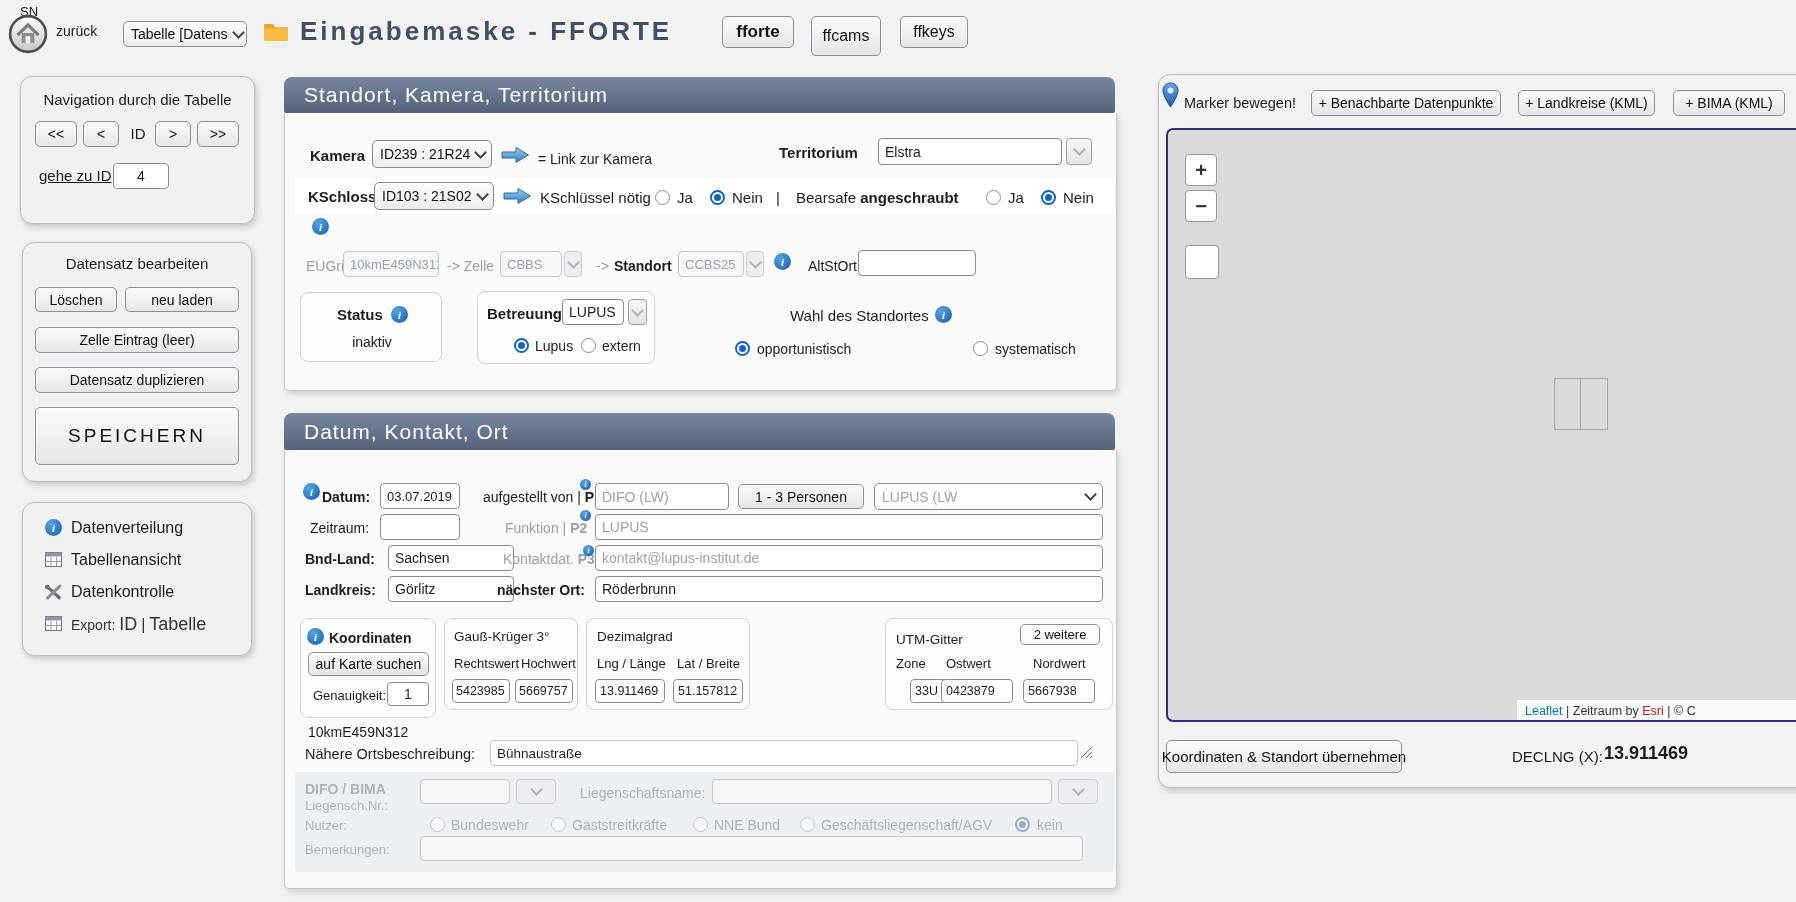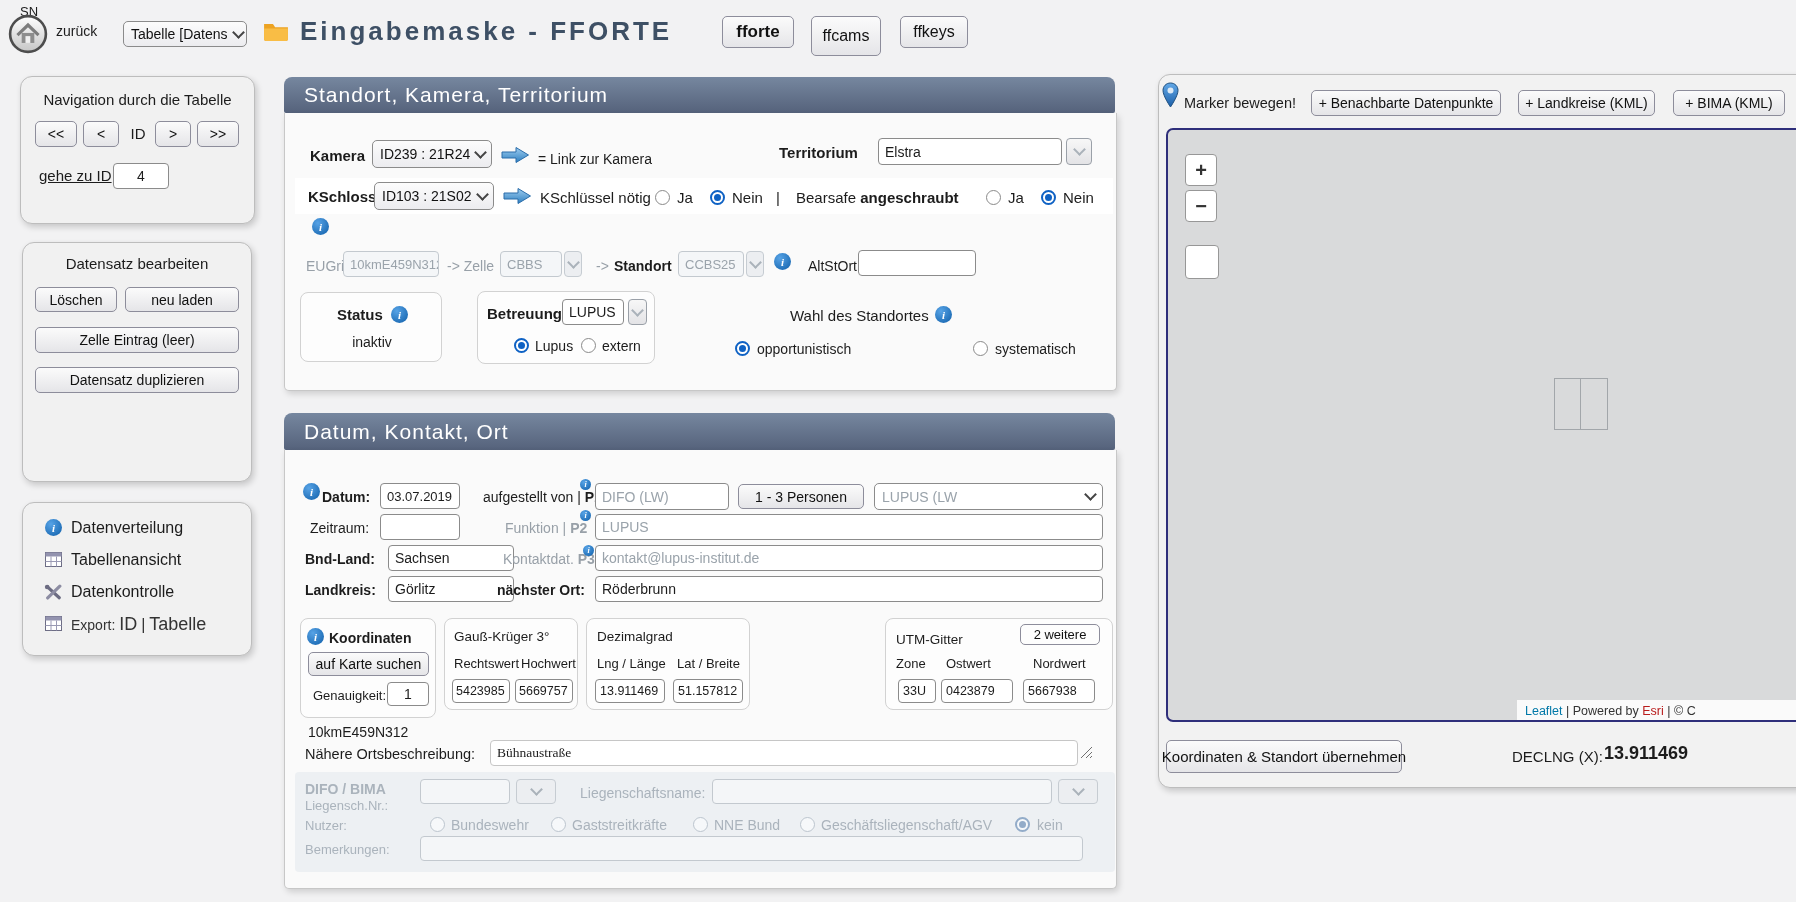--- a/index.html
+++ b/index.html
@@ -103,20 +103,21 @@
   <div class="lbl" style="left:18px;top:90px"><span class="ulink">gehe zu ID</span> <span>:</span></div>
   <div class="inp" style="left:92px;top:86px;width:56px;height:26px;justify-content:center">4</div>
 </div>
 
 <div class="panel" style="left:22px;top:242px;width:228px;height:238px">
   <div class="lbl" style="left:0;top:12px;width:228px;text-align:center">Datensatz bearbeiten</div>
   <div class="btn" style="left:12px;top:44px;width:82px;height:25px">Löschen</div>
   <div class="btn" style="left:102px;top:44px;width:114px;height:25px">neu laden</div>
   <div class="btn" style="left:12px;top:84px;width:204px;height:26px">Zelle Eintrag (leer)</div>
   <div class="btn" style="left:12px;top:124px;width:204px;height:26px">Datensatz duplizieren</div>
+  <div class="btn" style="left:12px;top:164px;width:204px;height:58px;font-size:19px;letter-spacing:3px">SPEICHERN</div>
 </div>
 
 <div class="panel" style="left:22px;top:502px;width:228px;height:152px">
   <div class="info" style="left:22px;top:16px">i</div>
   <div class="lbl" style="left:48px;top:16px;font-size:16px">Datenverteilung</div>
 
   <div class="abs" style="left:22px;top:49px">
     <svg width="17" height="15" viewBox="0 0 17 15">
         <rect x="0.5" y="0.5" width="16" height="14" fill="#fff" stroke="#6d6d85"></rect>
         <rect x="0.5" y="0.5" width="16" height="4" fill="#9393af"></rect>
@@ -307,27 +308,27 @@
   <div class="inp" style="left:8px;top:60px;width:70px;height:24px;font-size:12.5px;padding:0 4px">13.911469</div>
   <div class="inp" style="left:86px;top:60px;width:70px;height:24px;font-size:12.5px;padding:0 4px">51.157812</div>
 </div>
 
 <div class="box" style="left:885px;top:618px;width:228px;height:92px">
   <div class="lbl" style="left:10px;top:12px;font-size:13.5px">UTM-Gitter</div>
   <div class="btn" style="left:134px;top:5px;width:80px;height:21px;font-size:13px;background:#fdfdfd">2 weitere</div>
   <div class="lbl" style="left:10px;top:36px;font-size:13px">Zone</div>
   <div class="lbl" style="left:60px;top:36px;font-size:13px">Ostwert</div>
   <div class="lbl" style="left:147px;top:36px;font-size:13px">Nordwert</div>
-  <div class="inp" style="left:12px;top:60px;width:38px;height:24px;font-size:12.5px;padding:0 4px">33U</div>
+  <div class="inp" style="left:24px;top:60px;width:38px;height:24px;font-size:12.5px;padding:0 4px">33U</div>
   <div class="inp" style="left:55px;top:60px;width:72px;height:24px;font-size:12.5px;padding:0 4px">0423879</div>
   <div class="inp" style="left:137px;top:60px;width:72px;height:24px;font-size:12.5px;padding:0 4px">5667938</div>
 </div>
 
 <div class="lbl" style="left:305px;top:745px;font-size:14.5px">Nähere Ortsbeschreibung:</div>
-<div class="inp" style="left:490px;top:740px;width:588px;height:26px;border-color:#c6c6c6;font-family:Liberation Serif, serif;font-size:13.5px">Bühnaustraße</div>
+<div class="inp" style="left:490px;top:740px;width:588px;height:26px;border-color:#c6c6c6;font-family:Liberation Sans, sans-serif;font-size:13.5px">Bühnaustraße</div>
 <div class="abs" style="left:1080px;top:745px">
   <svg width="13" height="13" viewBox="0 0 13 13">
       <path d="M12 1 L1 12 M12 6 L6 12 M12 10 L10 12" stroke="#707070" fill="none"></path>
     </svg>
 </div>
 
 <div class="abs" style="left:295px;top:772px;width:820px;height:100px;background:#edf0f3;border-radius:4px"></div>
 <div class="lbl dim b" style="left:305px;top:780px;font-size:14px">DIFO / BIMA</div>
 <div class="lbl dim" style="left:305px;top:797px;font-size:13px">Liegensch.Nr.:</div>
 <div class="inp dis" style="left:420px;top:779px;width:90px;height:25px"></div>
@@ -372,19 +373,19 @@
 <div class="btn" style="left:1673px;top:90px;width:112px;height:26px">+ BIMA (KML)</div>
 
 <div class="abs" style="left:1166px;top:128px;width:644px;height:594px;background:#d9dadb;border:2px solid #2f2f7b;border-radius:7px;box-sizing:border-box;overflow:hidden">
   <div class="mapbtn" style="left:17px;top:24px;width:32px;height:32px">+</div>
   <div class="mapbtn" style="left:17px;top:60px;width:32px;height:32px">−</div>
   <div class="mapbtn" style="left:17px;top:115px;width:34px;height:34px"></div>
   <div class="abs" style="left:386px;top:248px;width:52px;height:50px;border:1px solid #a2a6aa">
     <div class="abs" style="left:25px;top:0;width:1px;height:50px;background:#a2a6aa"></div>
   </div>
   <div class="abs" style="left:349px;top:570px;width:295px;height:22px;background:rgba(255,255,255,.85);display:flex;align-items:center;padding-left:8px;font-size:12.5px;color:#333;white-space:nowrap">
-    <span style="color:#0078a8">Leaflet</span>&nbsp;<span>|</span>&nbsp;<span>Powered by</span>&nbsp;<span style="color:#b91c1c">Esri</span>&nbsp;<span>|</span>&nbsp;<span>© C</span>
+    <span style="color:#0078a8">Leaflet</span>&nbsp;<span>|</span>&nbsp;<span>Zeitraum by</span>&nbsp;<span style="color:#b91c1c">Esri</span>&nbsp;<span>|</span>&nbsp;<span>© C</span>
   </div>
 </div>
 
 <div class="btn" style="left:1166px;top:740px;width:236px;height:33px;font-size:15px">Koordinaten &amp; Standort übernehmen</div>
 <div class="lbl" style="left:1512px;top:748px;font-size:15px">DECLNG (X):</div>
 <div class="lbl b" style="left:1604px;top:744px;font-size:18px">13.911469</div>
 
 </body></html>

